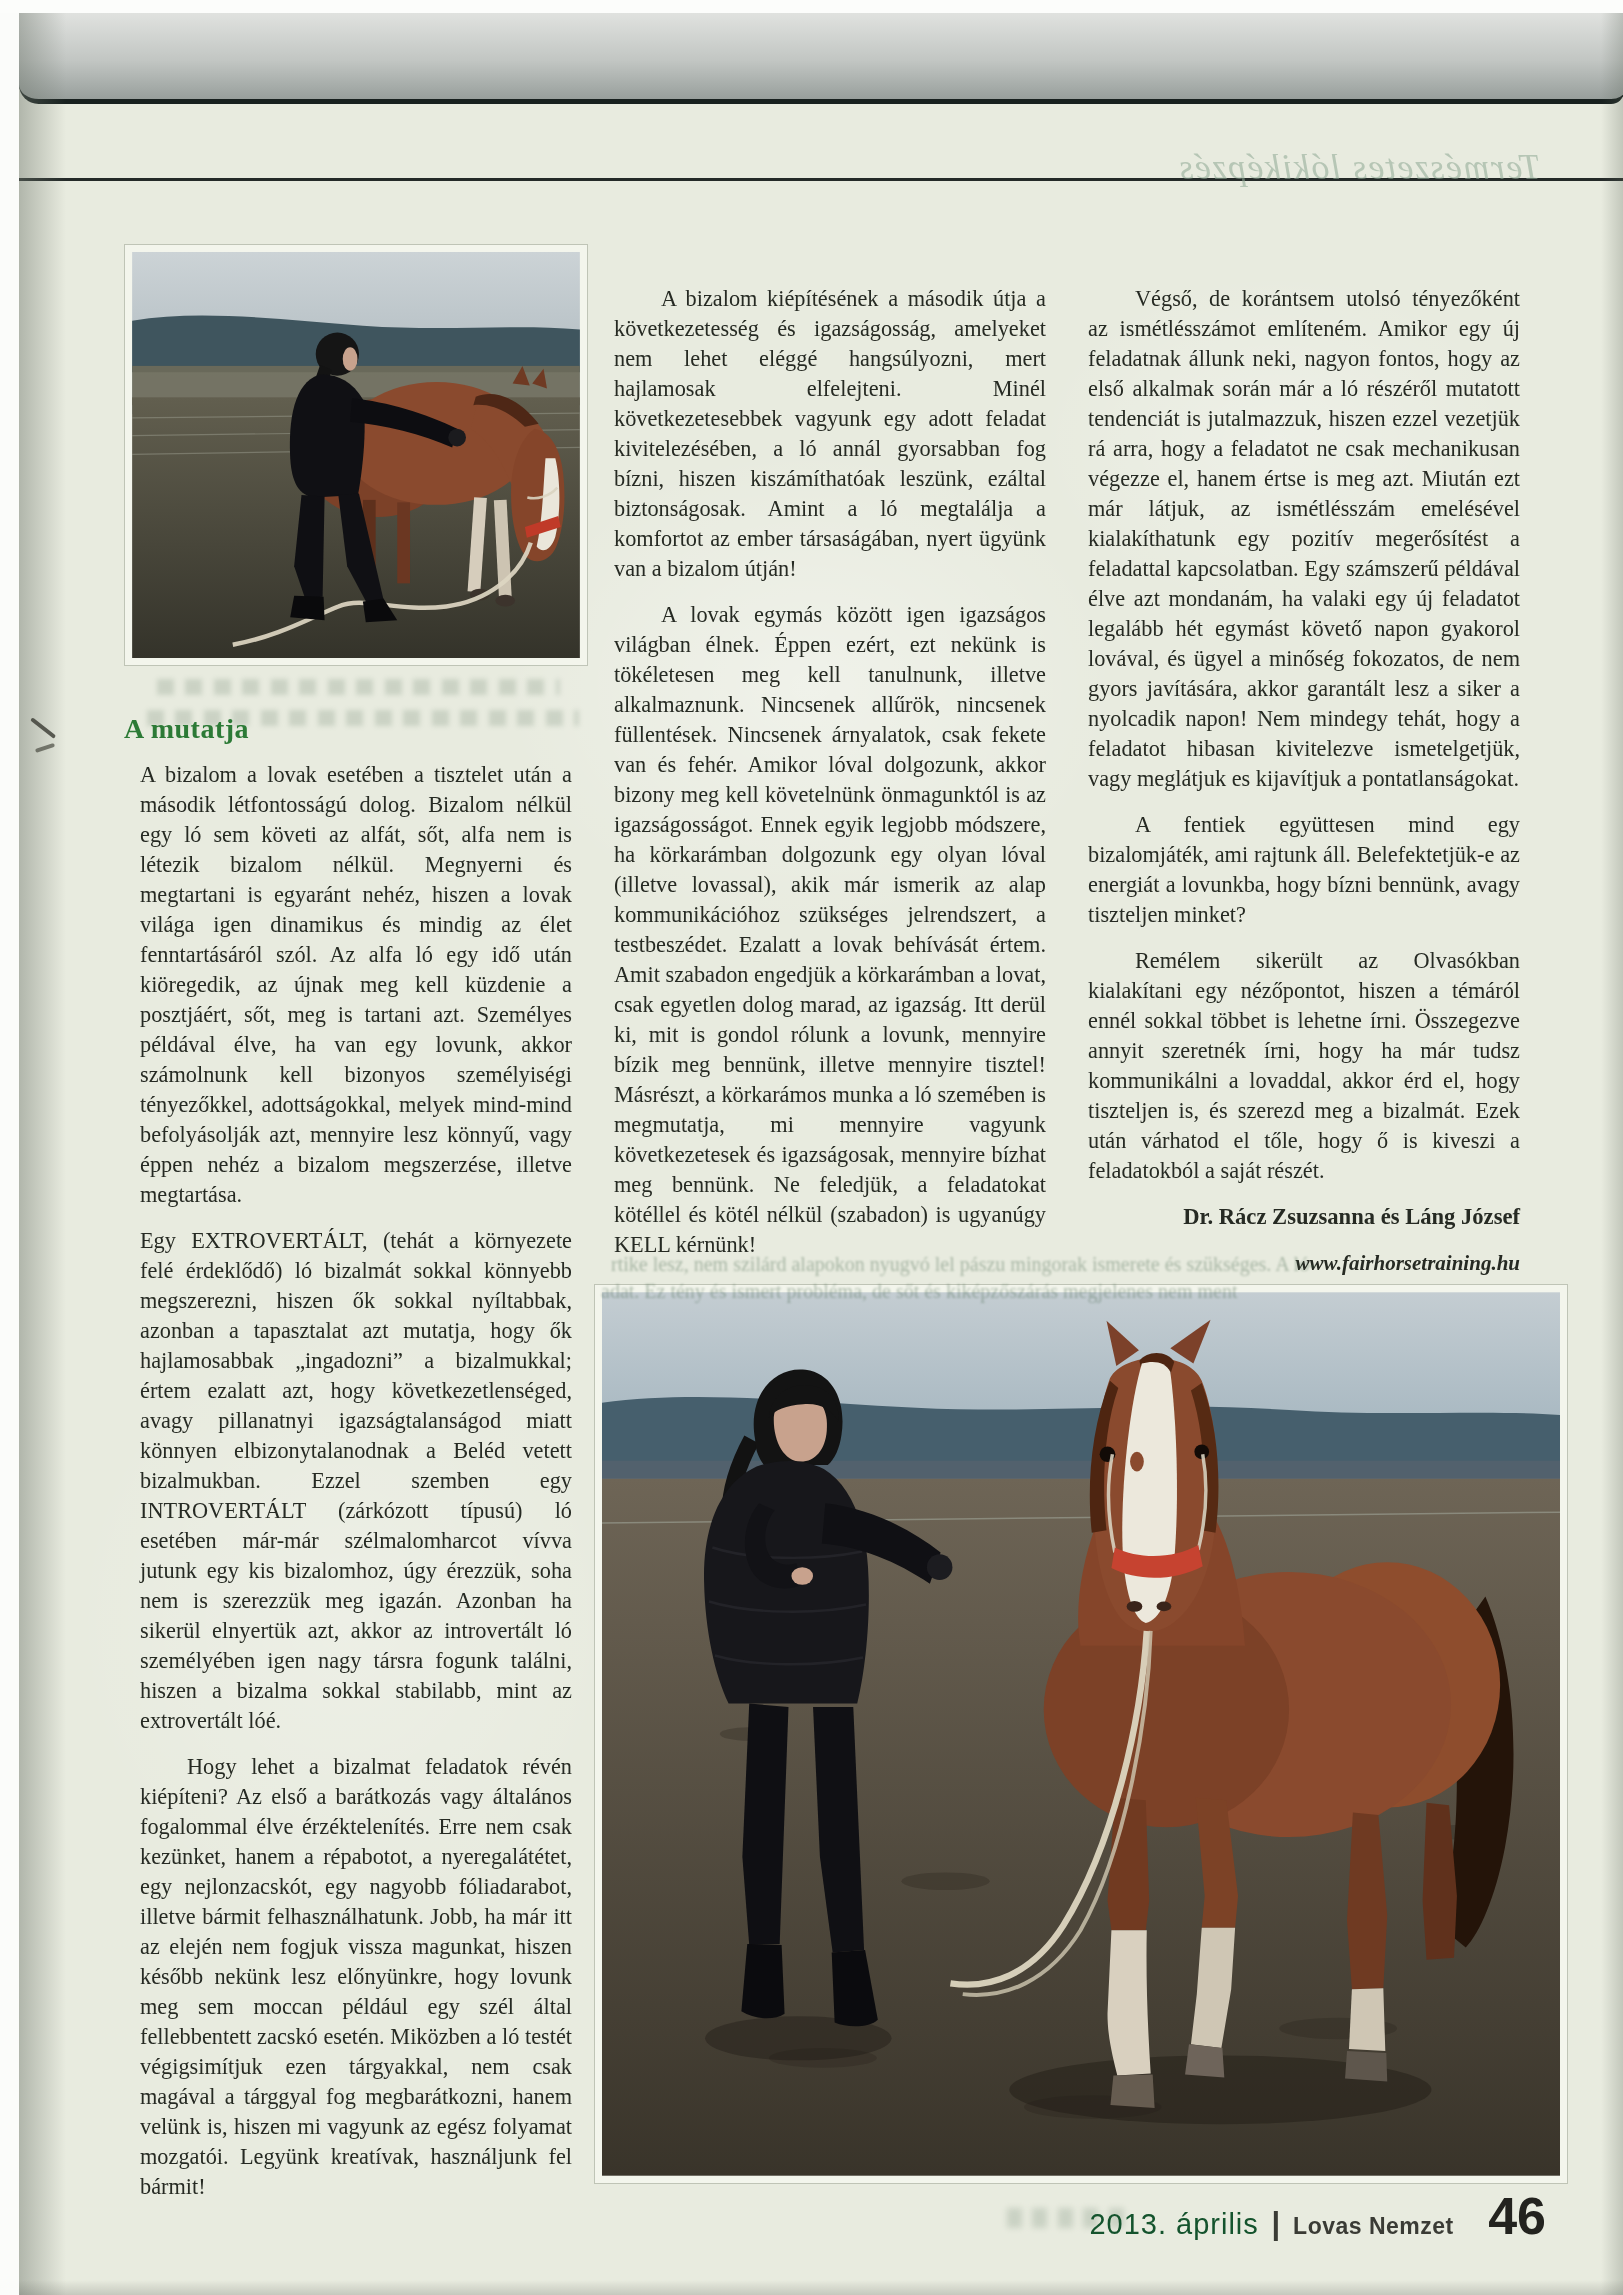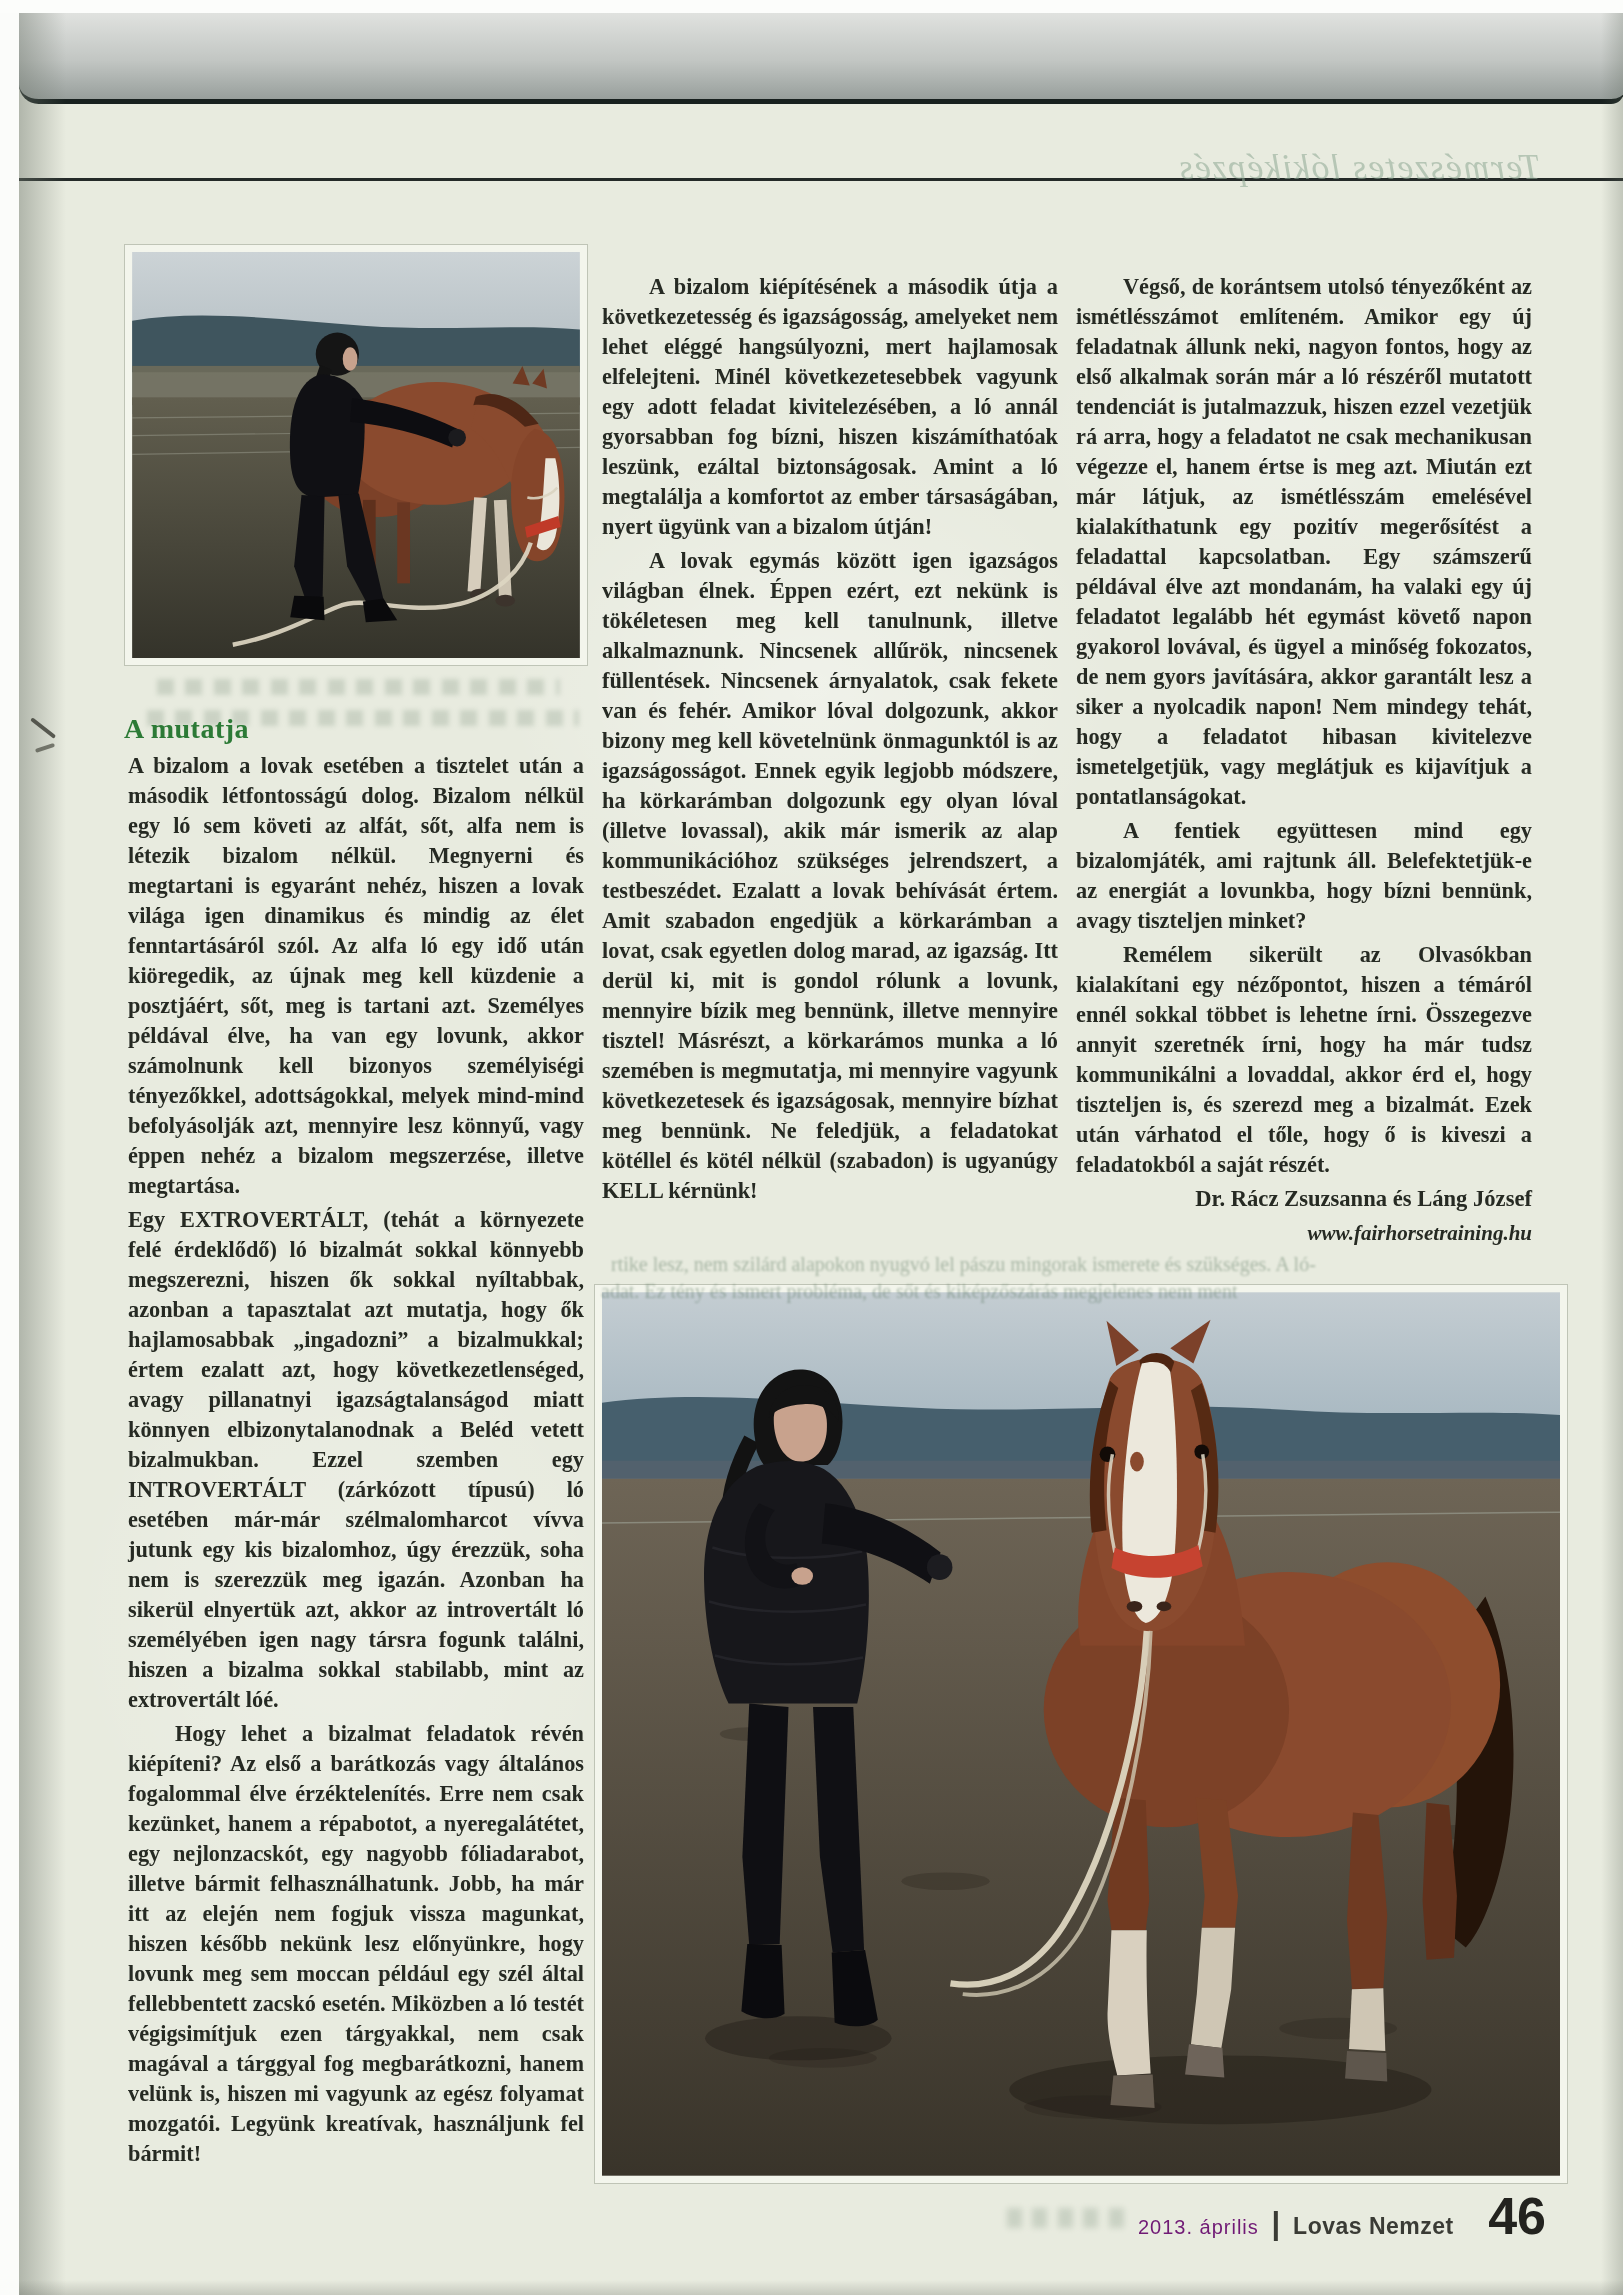--- a/index.html
+++ b/index.html
@@ -30,21 +30,21 @@
         letter-spacing:1.5px;}
   
   .photo{position:absolute;margin:0;background:#f3f5ec;box-shadow:0 0 0 1px rgba(150,158,142,.5);
         padding:6.9px;z-index:2;}
   .photo svg{display:block;}
   .photo-top{left:125px;top:245px;}
   .photo-bottom{left:595px;top:1285px;}
   
   .col{position:absolute;width:464px;text-align:justify;font-size:22.3px;line-height:30px;
        color:#262a23;z-index:3;}
-  .col p{margin:4px;font-weight:bold;}
+  .col p{margin:16px;}
   .col p.indent{text-indent:47px;}
   .col1{left:124px;top:714px;}
   .col2{left:598px;top:268px;}
   .col3{left:1072px;top:268px;}
   .heading{margin:0 0 6.9px 0;font-size:28px;font-weight:bold;color:#2c7a36;letter-spacing:0.5px;}
   .byline{margin-top:4.9px;text-align:right;font-weight:bold;font-size:22.6px;text-indent:0;}
   .website{text-align:right;font-weight:bold;font-style:italic;font-size:21px;text-indent:0;}
   
   .ghost-line{position:absolute;z-index:4;font-size:20px;color:#49684f;opacity:.40;
         filter:blur(1.1px);white-space:nowrap;overflow:hidden;width:938px;}
@@ -54,21 +54,21 @@
         background:repeating-linear-gradient(90deg,rgba(105,128,106,.45) 0 16.7px,transparent 16.7px 28.5px);}
   .s1{left:157px;top:679px;width:403px;}
   .s2{left:147px;top:710px;width:432px;}
   .pen-mark{position:absolute;left:27.5px;top:726px;width:30px;height:4.4px;background:#41423a;
         transform:rotate(38deg);border-radius:2.5px;opacity:.85;z-index:9;}
   .pen-mark2{position:absolute;left:35px;top:746px;width:19.6px;height:3.9px;background:#4a4b42;
         transform:rotate(-18deg);border-radius:2px;opacity:.7;z-index:9;}
   
   .footer{position:absolute;left:957px;top:2193px;width:589px;display:flex;align-items:baseline;
         justify-content:flex-end;gap:12.8px;z-index:5;font-family:"Liberation Sans","DejaVu Sans",sans-serif;}
-  .footer .issue{font-size:20px;color:#701a75;letter-spacing:1px;}
+  .footer .issue{font-size:29px;color:#14532d;letter-spacing:1px;}
   .footer .sep{font-size:31px;color:#3a3b35;font-weight:bold;}
   .footer .mag{font-size:23px;color:#3a3b35;font-weight:bold;letter-spacing:0.5px;margin-top:16px;}
   .footer .pageno{font-size:52px;font-weight:bold;color:#23231f;line-height:.9;margin-left:21.6px;}
   .footer-smudge{position:absolute;left:1007px;top:2208px;width:118px;height:19.6px;z-index:4;
         filter:blur(3.4px);opacity:.45;
         background:repeating-linear-gradient(90deg,rgba(100,125,104,.5) 0 14.7px,transparent 14.7px 25.5px);}
 </style>
 </head>
 <body>
 

